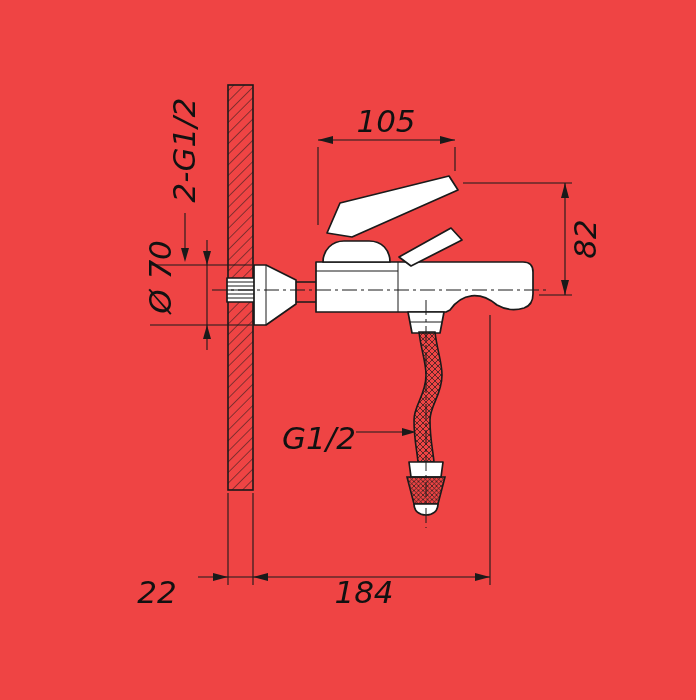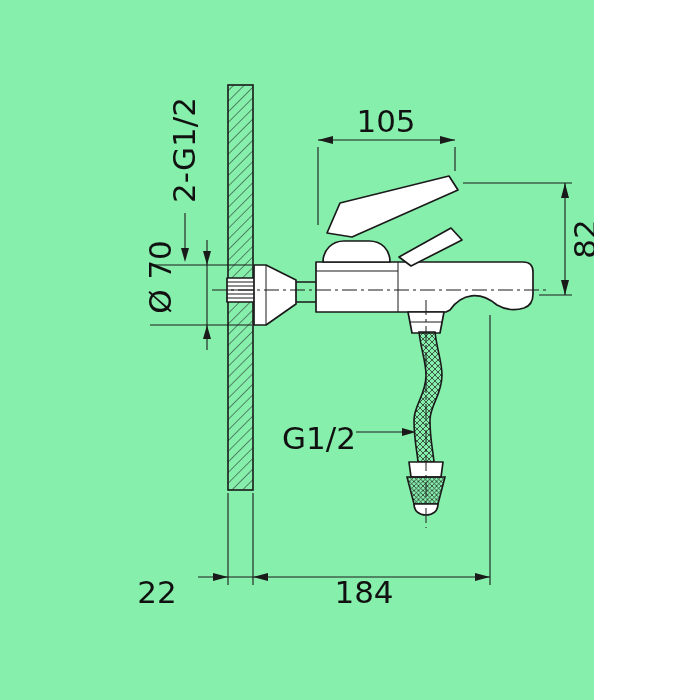--- a/index.html
+++ b/index.html
@@ -1,17 +1,17 @@
 <!DOCTYPE html>
 <html><head>
 <meta charset="utf-8">
 <title></title>
 <style>
   html,body{margin:0;padding:0;background:#ffffff;}
-  .canvas{width:594px;height:700px;background:#86efac;position:relative;overflow:hidden;}
+  .canvas{width:696px;height:700px;background:#ef4444;position:relative;overflow:hidden;font-style:italic;}
   svg{display:block;}
   .outline{fill:#ffffff;stroke:#1a1a1a;stroke-width:1.7;stroke-linejoin:round;}
   .solid{stroke:#1a1a1a;stroke-width:1.7;fill:none;stroke-linejoin:round;}
   .thin{stroke:#1a1a1a;stroke-width:1;fill:none;}
   .dimline{stroke:#1a1a1a;stroke-width:1.1;fill:none;}
   .center{stroke:#1a1a1a;stroke-width:1;stroke-dasharray:15 4 3 4;fill:none;}
   .arrow{fill:#1a1a1a;stroke:none;}
   .dim{font-family:"DejaVu Sans",sans-serif;font-size:31px;fill:#111111;}
 </style>
 </head>

